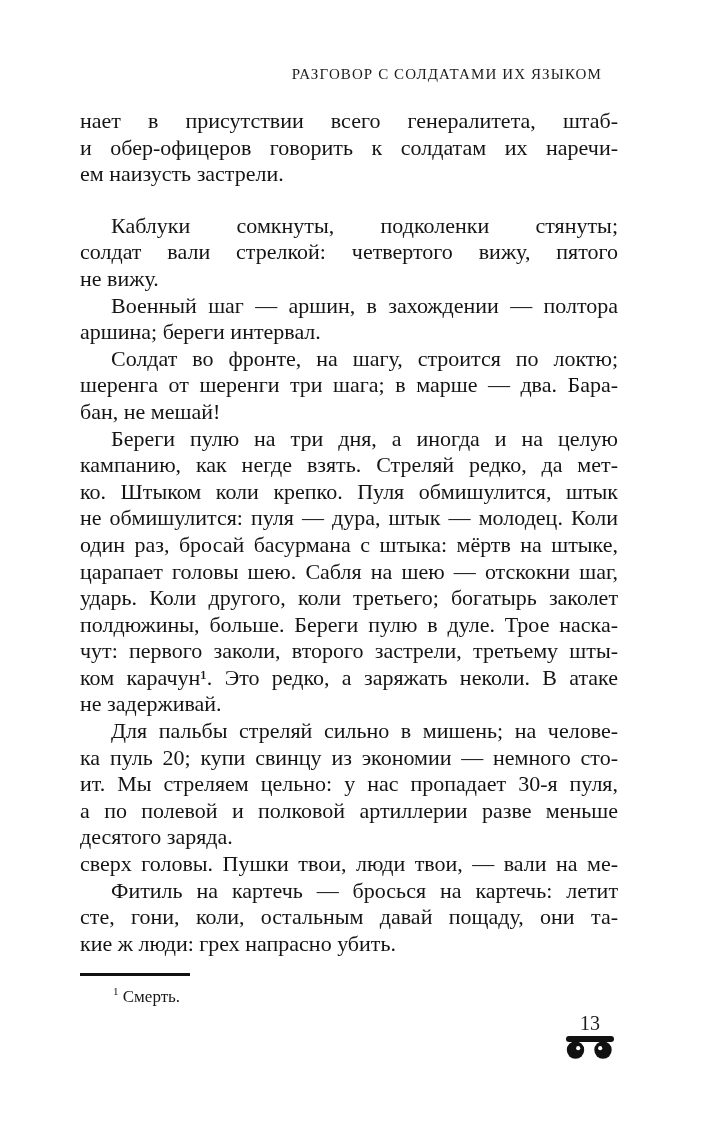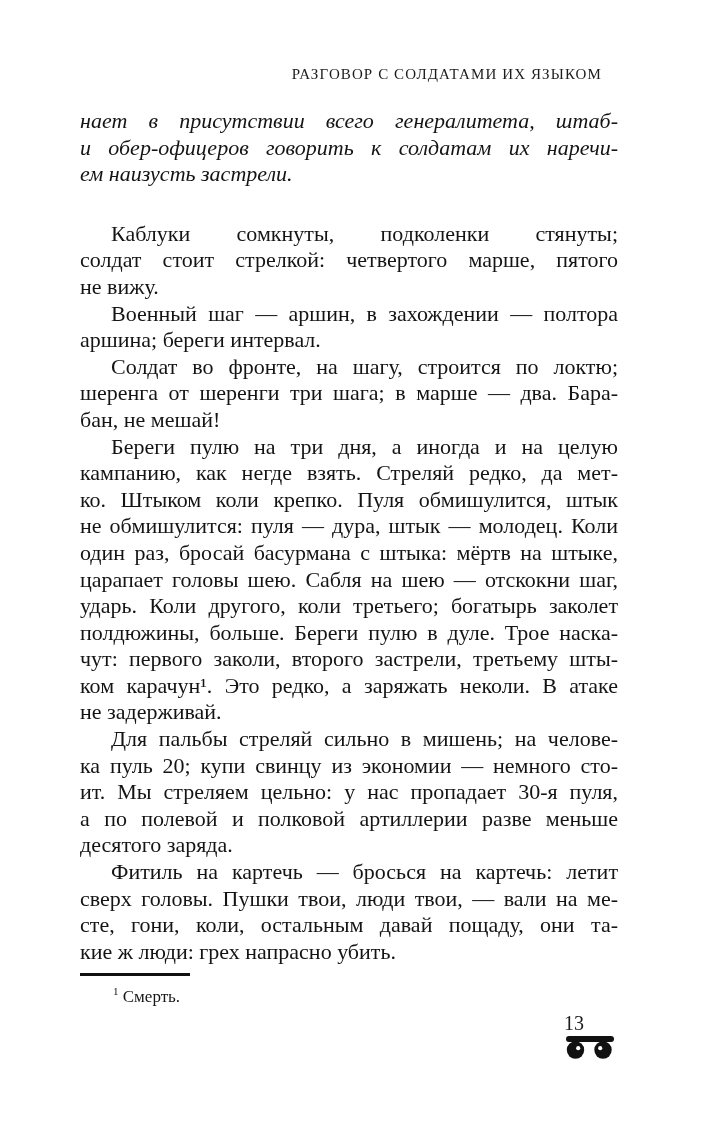--- a/index.html
+++ b/index.html
@@ -28,22 +28,21 @@
   }
   .text-block {
     position: absolute;
     left: 80px;
     top: 108px;
     width: 538px;
     font-size: 22px;
     line-height: 26.6px;
   }
   .intro {
-    font-style: italic;
-    margin-bottom: 33px;
+    margin-bottom: 25px;
   }
   .line {
     text-align: justify;
     text-align-last: justify;
     white-space: normal;
   }
   .line.last {
     text-align-last: left;
   }
   .line.first {
@@ -68,20 +67,21 @@
   }
   .footnote-text sup {
     font-size: 11px;
     line-height: 0;
   }
   .page-footer {
     position: absolute;
     left: 564px;
     top: 1012px;
     width: 52px;
+    text-align: center;
   }
   .page-number {
     font-size: 20px;
     line-height: 22px;
     color: #1c1c1c;
   }
   .ornament {
     display: block;
     margin: 1px auto 0 auto;
   }
@@ -95,21 +95,21 @@
 
   <div class="text-block">
     <div class="intro" id="intro">
         <div class="line">нает в присутствии всего генералитета, штаб-</div>
         <div class="line">и обер-офицеров говорить к солдатам их наречи-</div>
         <div class="line last">ем наизусть застрели.</div>
       </div>
     <div id="paragraphs">
         <div class="body-par">
           <div class="line first">Каблуки сомкнуты, подколенки стянуты;</div>
-          <div class="line">солдат стоит стрелкой: четвертого марше, пятого</div>
+          <div class="line">солдат вали стрелкой: четвертого вижу, пятого</div>
           <div class="line last">не вижу.</div>
         </div>
         <div class="body-par">
           <div class="line first">Военный шаг — аршин, в захождении — полтора</div>
           <div class="line last">аршина; береги интервал.</div>
         </div>
         <div class="body-par">
           <div class="line first">Солдат во фронте, на шагу, строится по локтю;</div>
           <div class="line">шеренга от шеренги три шага; в марше — два. Бара-</div>
           <div class="line last">бан, не мешай!</div>
@@ -128,22 +128,22 @@
           <div class="line last">не задерживай.</div>
         </div>
         <div class="body-par">
           <div class="line first">Для пальбы стреляй сильно в мишень; на челове-</div>
           <div class="line">ка пуль 20; купи свинцу из экономии — немного сто-</div>
           <div class="line">ит. Мы стреляем цельно: у нас пропадает 30-я пуля,</div>
           <div class="line">а по полевой и полковой артиллерии разве меньше</div>
           <div class="line last">десятого заряда.</div>
         </div>
         <div class="body-par">
+          <div class="line">сверх головы. Пушки твои, люди твои, — вали на ме-</div>
           <div class="line first">Фитиль на картечь — бросься на картечь: летит</div>
-          <div class="line">сверх головы. Пушки твои, люди твои, — вали на ме-</div>
           <div class="line">сте, гони, коли, остальным давай пощаду, они та-</div>
           <div class="line last">кие ж люди: грех напрасно убить.</div>
         </div>
       </div>
   </div>
 
   <div class="footnote">
     <div class="footnote-rule"></div>
     <div class="footnote-text">
       <sup>1</sup>

